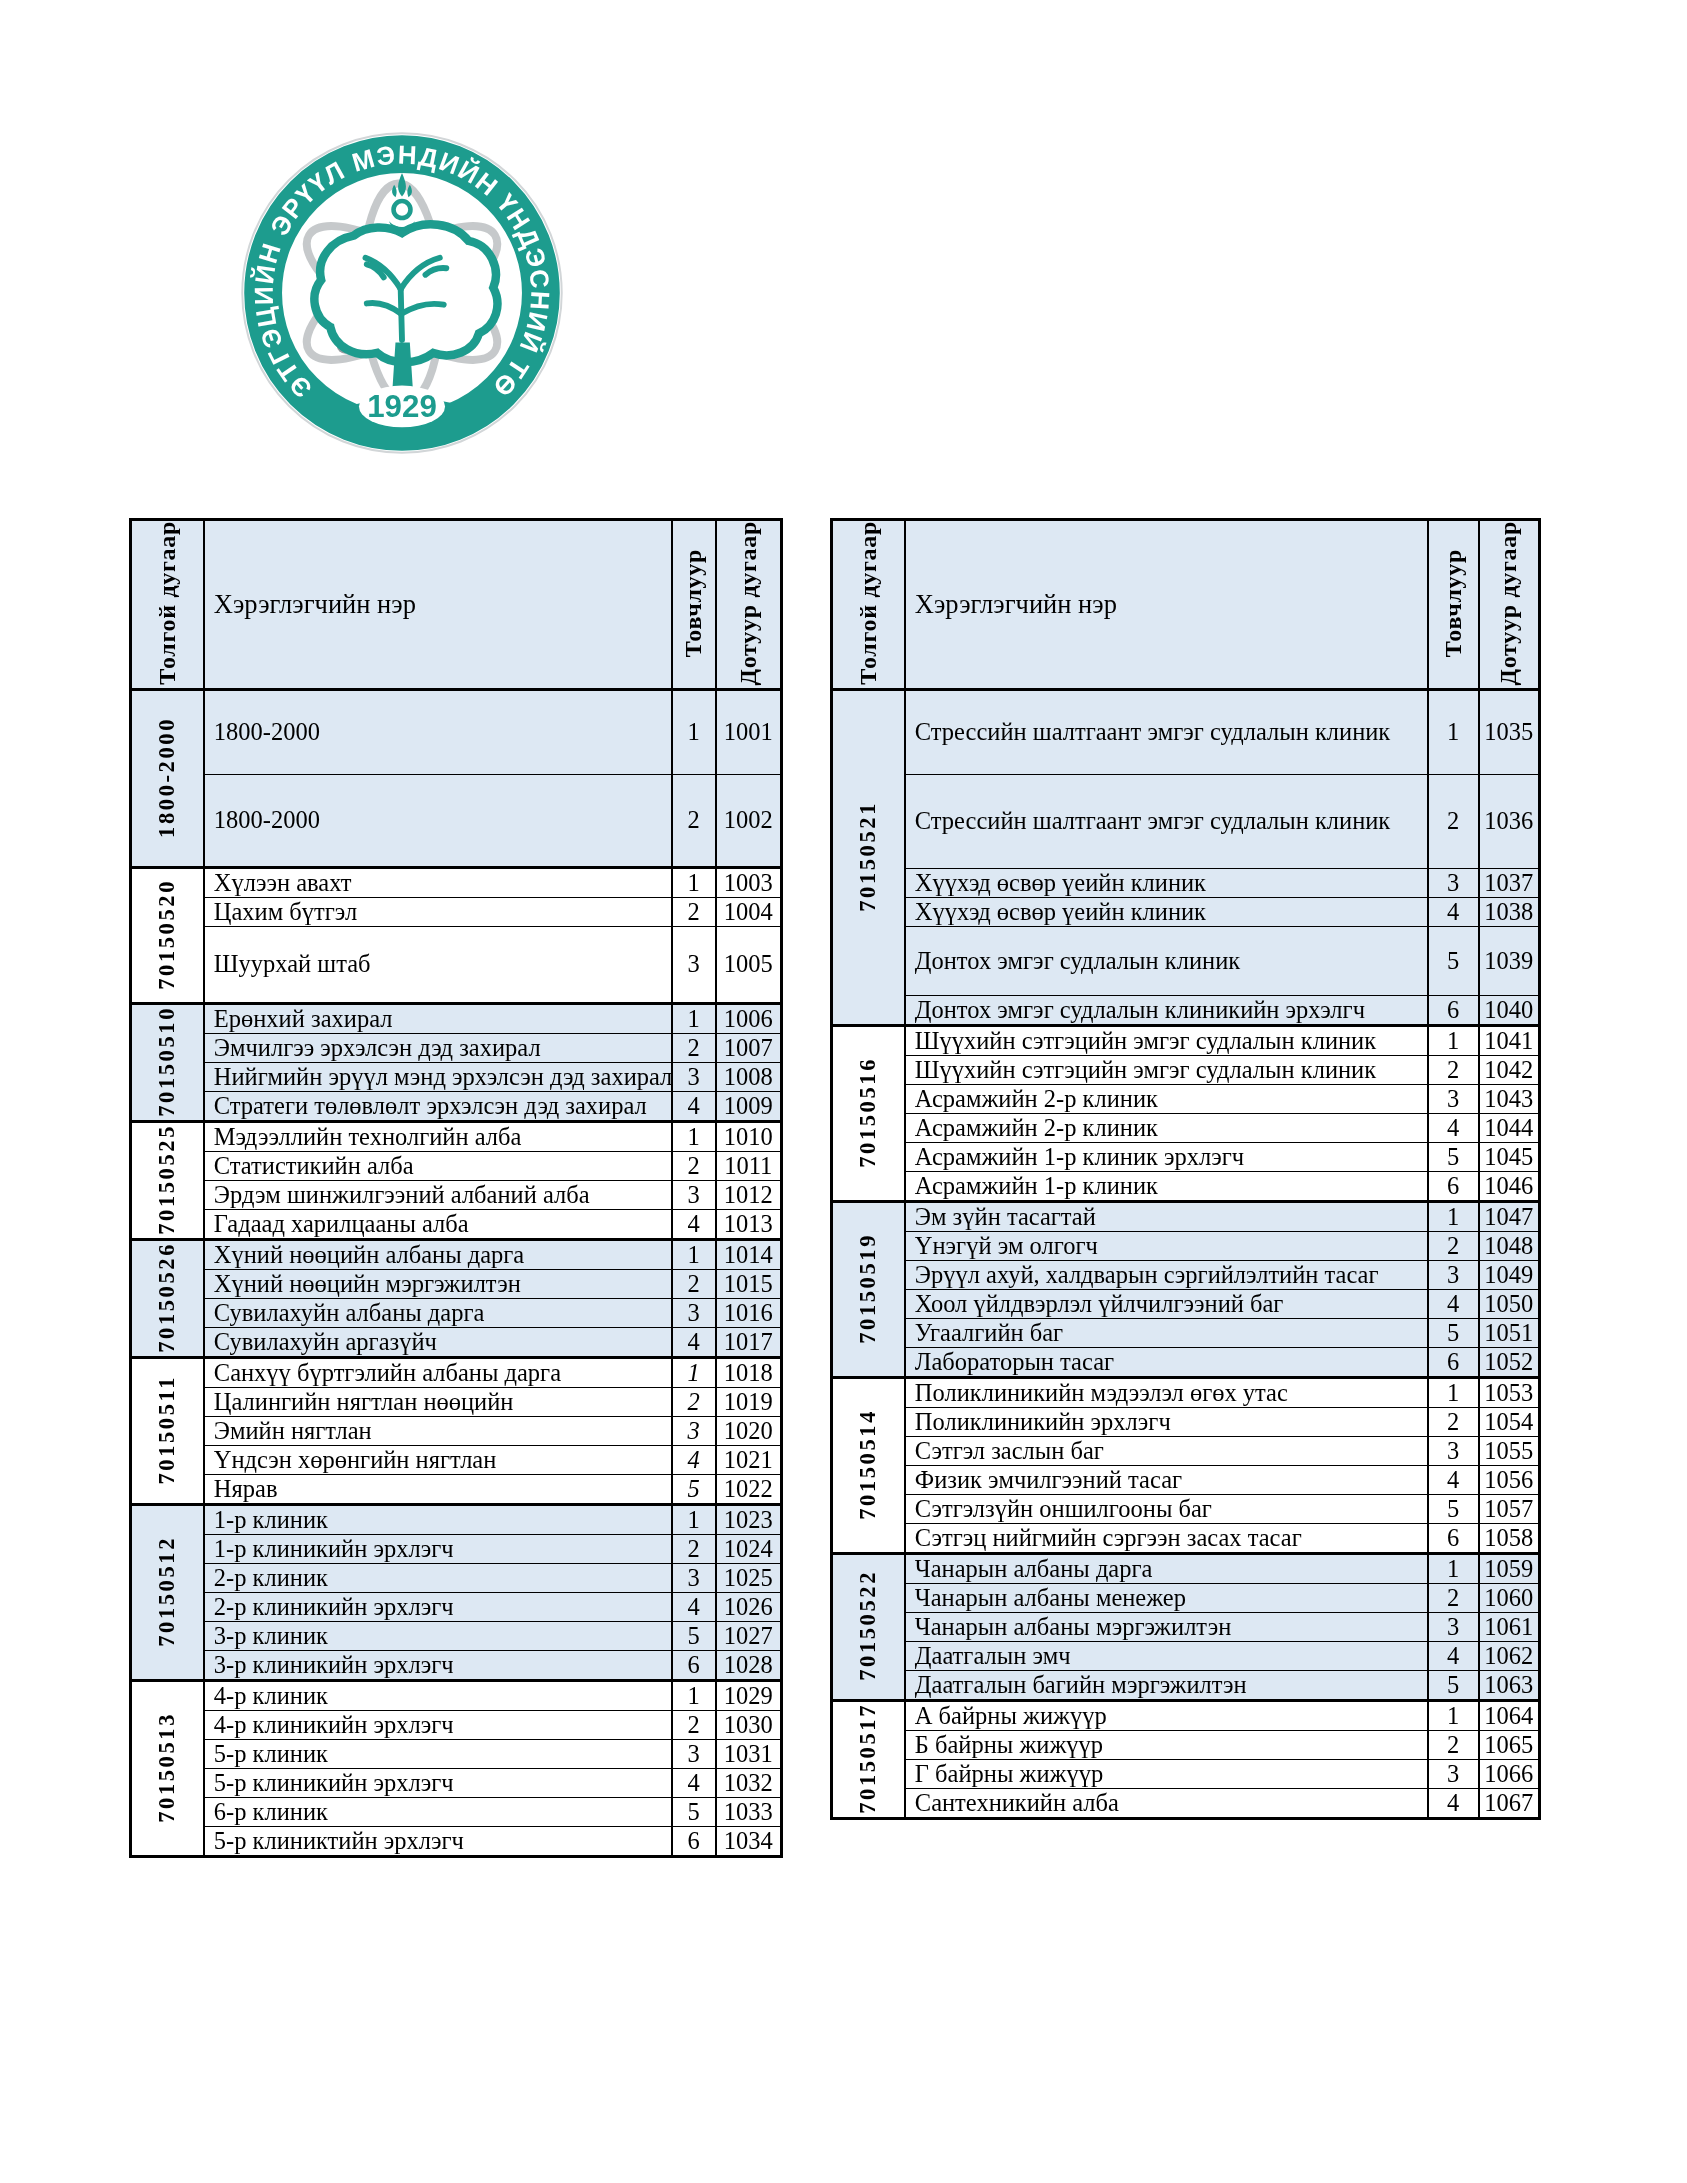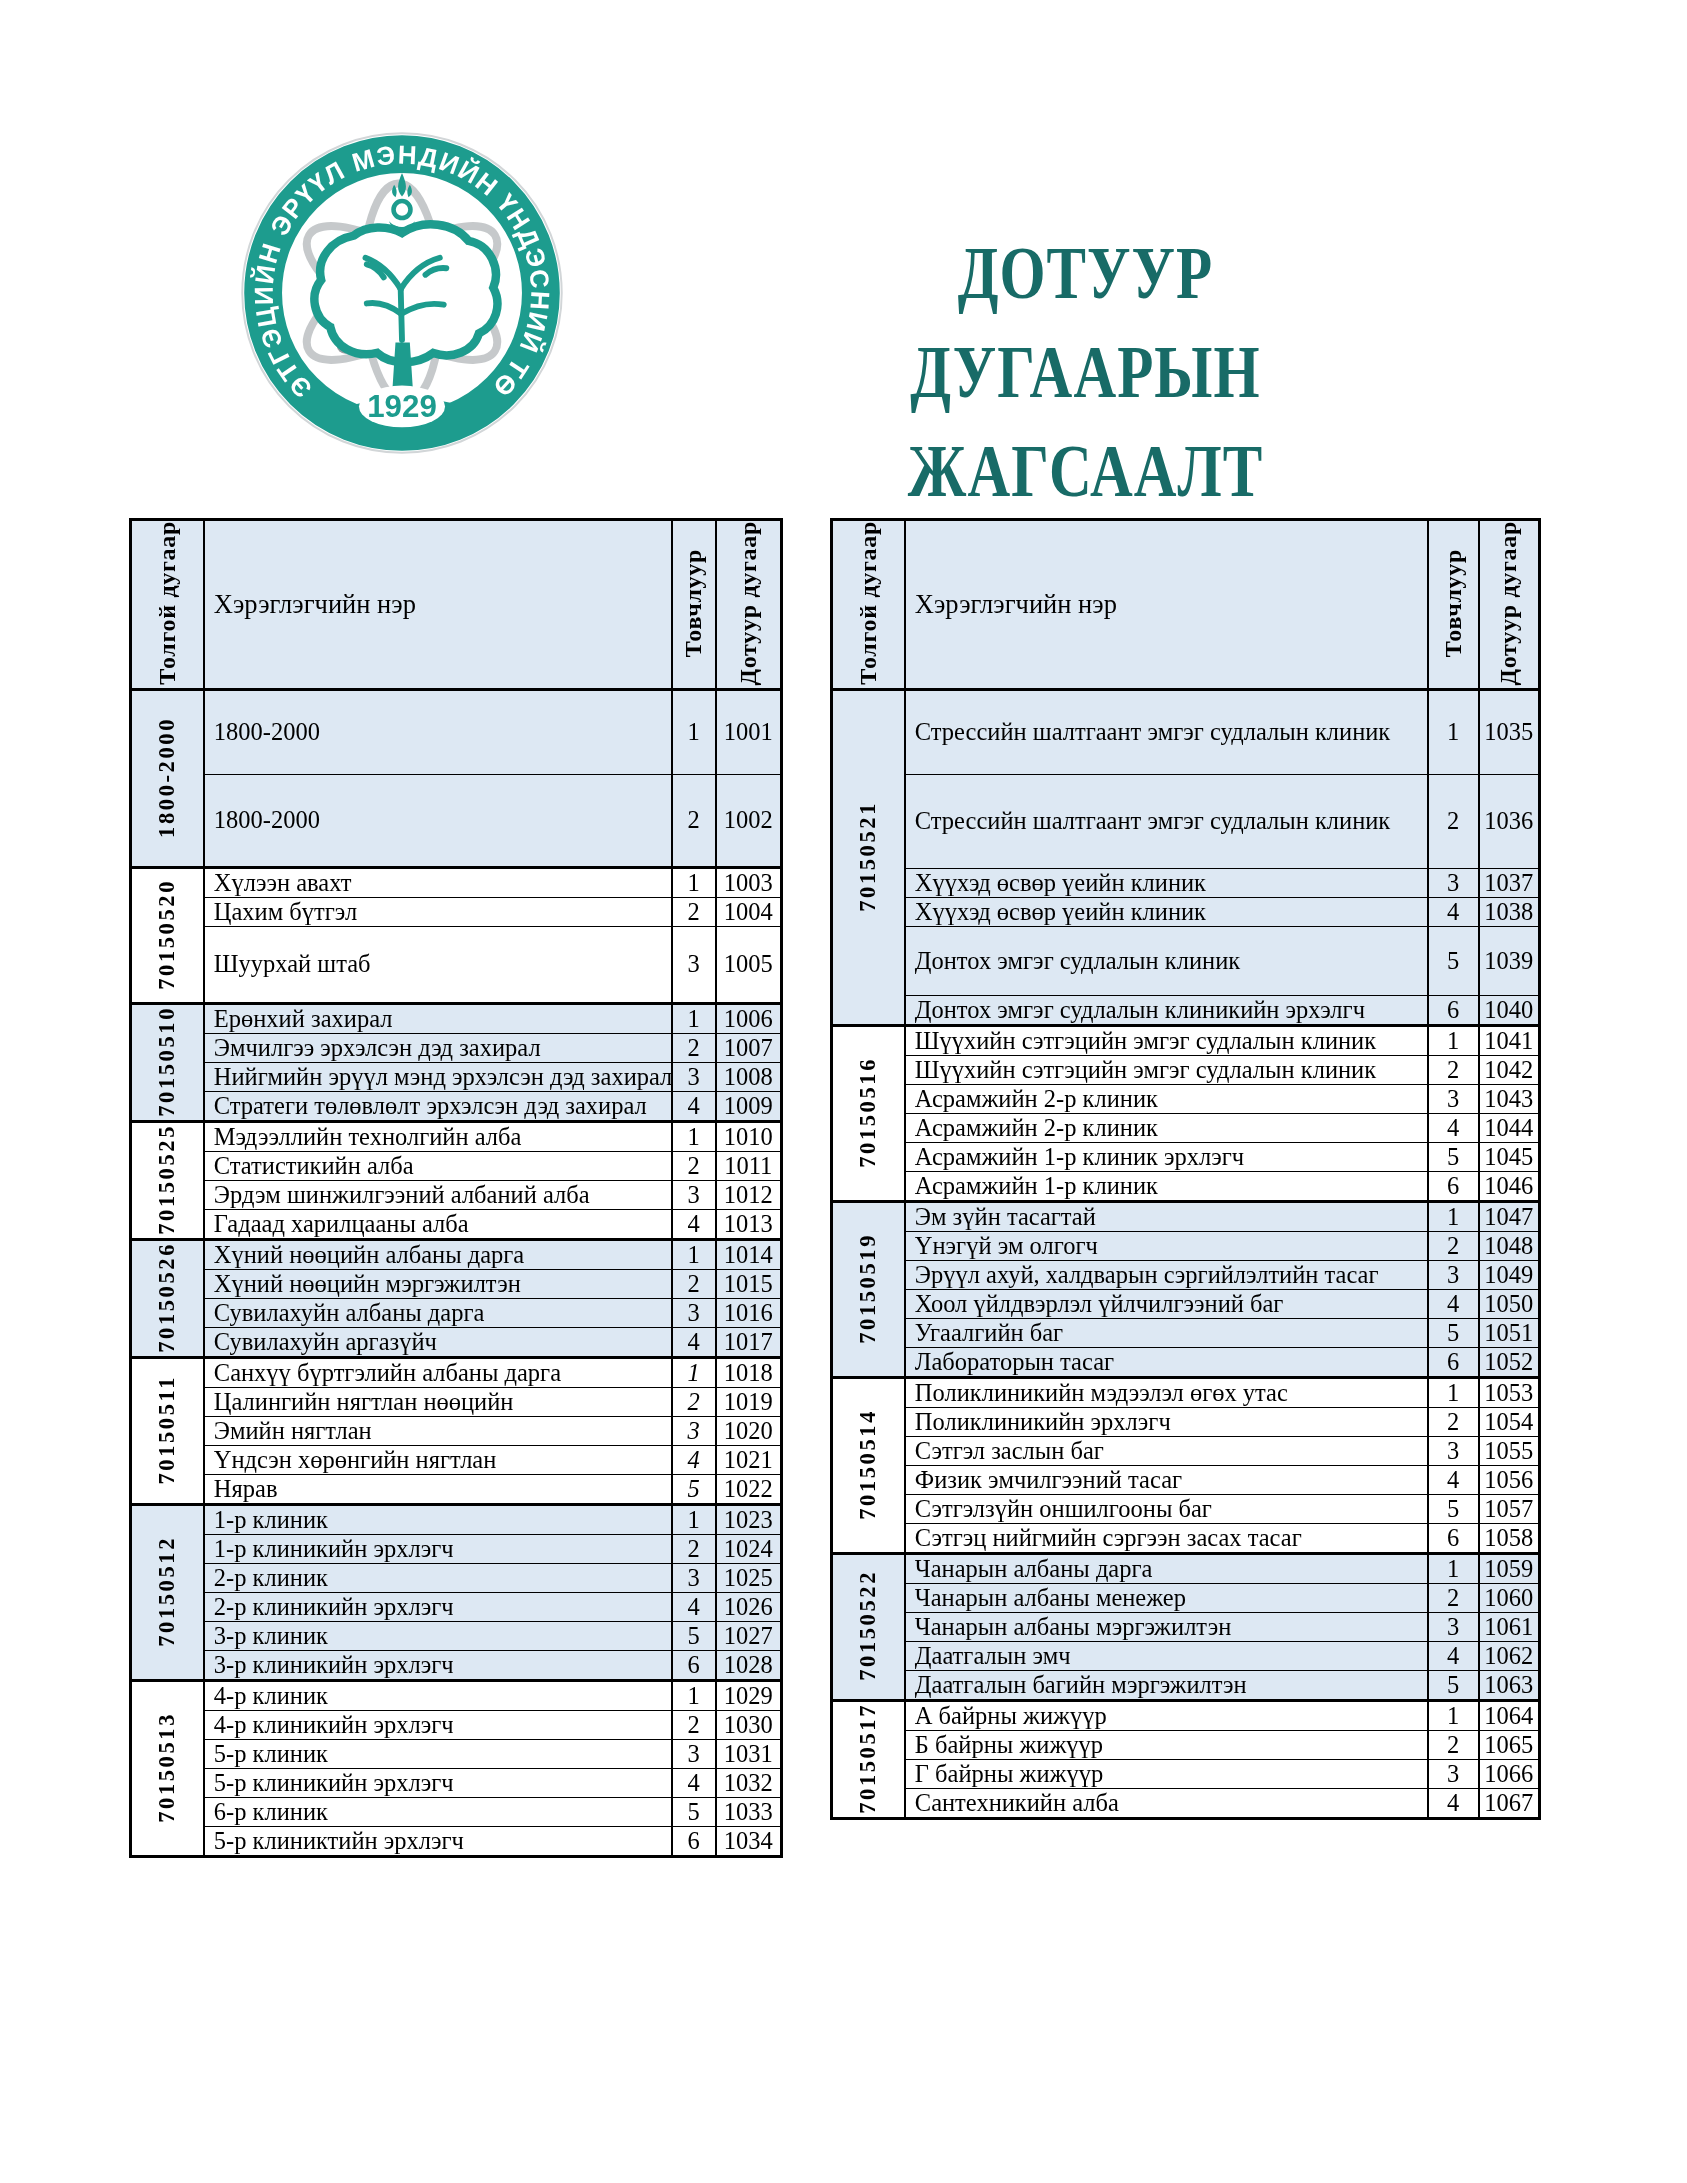--- a/index.html
+++ b/index.html
@@ -79,24 +79,20 @@
       <path id="ringTextPath" d="M 122.7 401.7 A 198 198 0 1 1 377.3 401.7" fill="none"></path>
     </defs>
     <text font-family="Liberation Sans, sans-serif" font-weight="bold" font-size="40" fill="#ffffff" letter-spacing="2">
       <textPath href="#ringTextPath" startOffset="50%" text-anchor="middle">СЭТГЭЦИЙН ЭРҮҮЛ МЭНДИЙН ҮНДЭСНИЙ ТӨВ</textPath>
     </text>
 
     <ellipse cx="250" cy="424" rx="66" ry="32" fill="#ffffff"></ellipse>
     <text x="250" y="440" text-anchor="middle" font-family="Liberation Sans, sans-serif" font-weight="bold" font-size="48" fill="#1d9c8e">1929</text>
   </svg>
 
-  <div class="title">
-    <span class="tline">ДОТУУР ДУГААРЫН</span>
-    <span class="tline">ЖАГСААЛТ</span>
-  </div>
 
   <table class="phone-table" id="tbl-left">
     <colgroup>
         <col style="width:73px">
         <col style="width:468px">
         <col style="width:44px">
         <col style="width:66px">
       </colgroup>
     <thead>
       <tr class="shaded">

